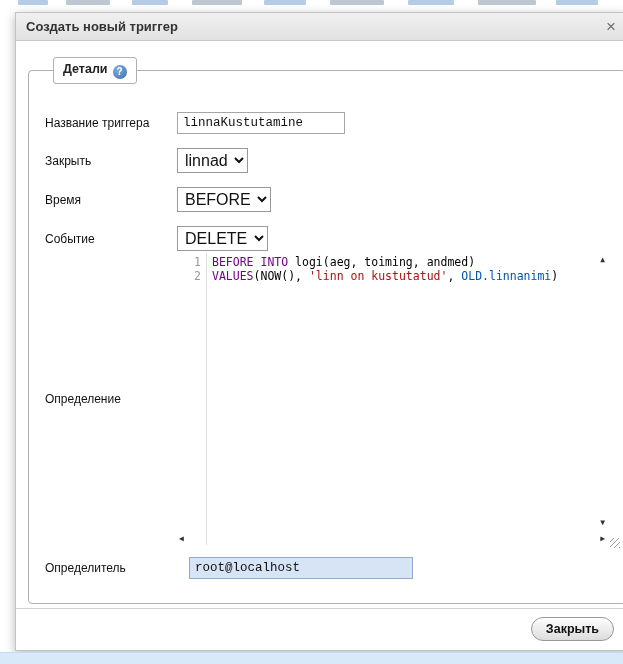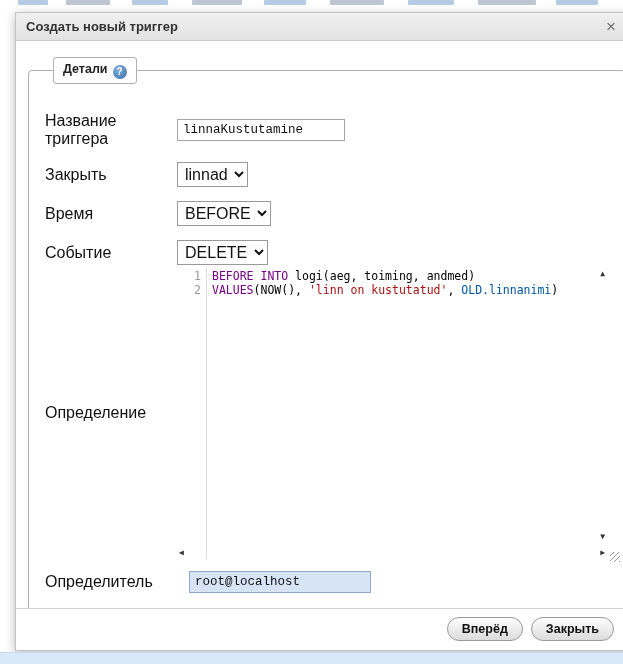--- a/index.html
+++ b/index.html
@@ -75,35 +75,35 @@
     display: inline-block; width: 14px; height: 14px;
     border-radius: 50%;
     background: radial-gradient(circle at 35% 30%, #7fb0e0, #3a6ca8);
     color: #fff; font-size: 10px; font-weight: bold;
     text-align: center; line-height: 14px;
     vertical-align: -2px; margin-left: 5px;
     cursor: pointer;
   }
 
   .row { display: flex; align-items: center; margin-bottom: 14px; }
-  .row-label { width: 132px; flex-shrink: 0; font-size: 16px; color: #111; }
+  .row-label { width: 132px; flex-shrink: 0; font-size: 12px; color: #111; }
   .row-event { margin-bottom: 2px; }
   .row-editor { margin-bottom: 12px; }
   .row-definer { margin-bottom: 0; gap: 12px; }
 
   .text-input {
     height: 22px; width: 168px;
     border: 1px solid #a6a6a6;
     padding: 1px 5px;
     font-size: 12.5px;
     font-family: Liberation Mono, monospace;
     background: #fff; color: #111;
   }
   .definer-input {
-    width: 182px;
+    width: 224px;
     background: #d7e4f6;
     border: 1px solid #93a9c8;
   }
   select.pma-select {
     border: 1px solid #999;
     background: #fff;
     font-size: 16px;
     font-family: "Liberation Sans", sans-serif;
     padding: 2px 3px;
     color: #111;
@@ -247,21 +247,20 @@
 
         <div class="row row-definer">
           <label class="row-label">Определитель</label>
           <input class="text-input definer-input" type="text" value="root@localhost" style="">
         </div>
 
       </fieldset>
     </div>
 
     <div class="buttonpane">
-      <button class="pma-btn">Вперёд</button>
       <button class="pma-btn">Закрыть</button>
     </div>
 
   </div>
 
   <div class="bg-bottom"></div>
 
 </div>
 
 </body></html>

